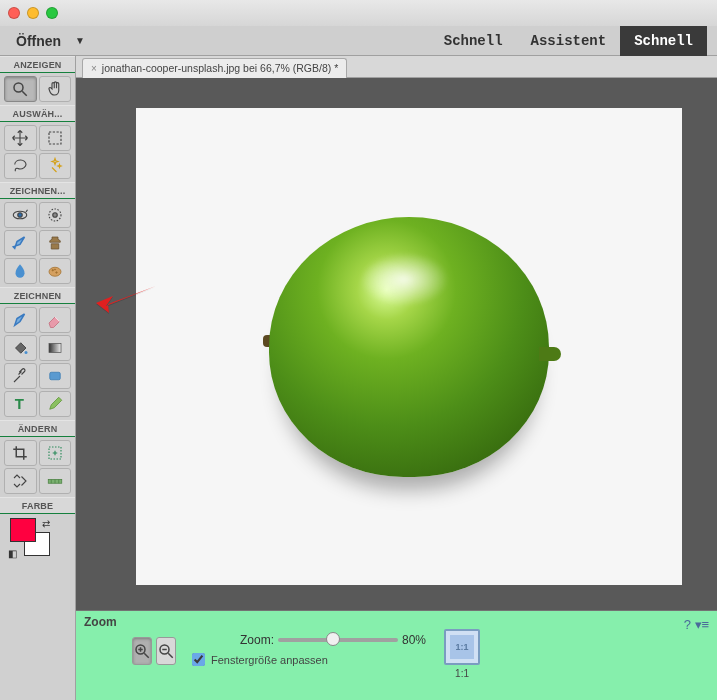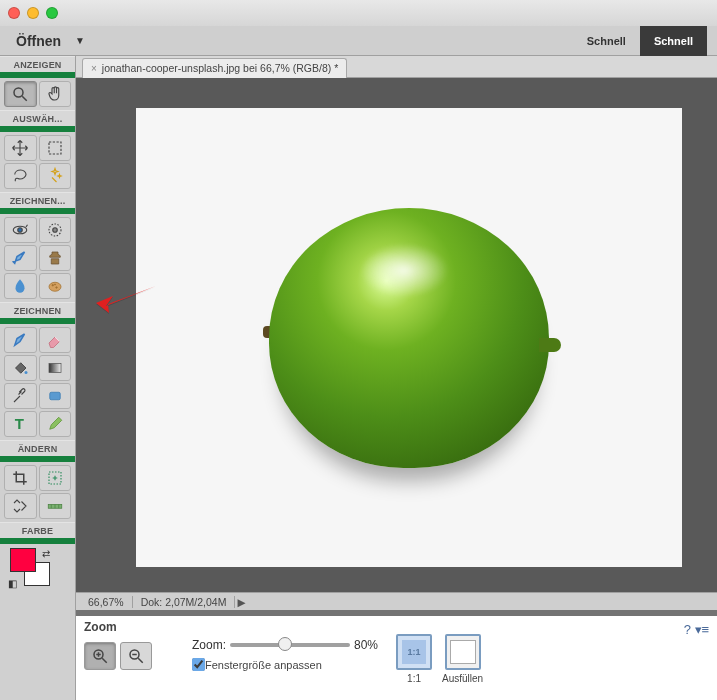--- a/index.html
+++ b/index.html
@@ -4,25 +4,25 @@
 <style>
 * { margin: 0; padding: 0; box-sizing: border-box; font-family: -apple-system, "Helvetica Neue", Arial, sans-serif; }
 body { width: 717px; height: 700px; background: #d0d0d0; overflow: hidden; font-size: 12px; color: #333; }
 .titlebar { height: 26px; background: linear-gradient(#e8e8e8,#d6d6d6); display: flex; align-items: center; padding: 0 8px; }
 .tl-btn { width: 12px; height: 12px; border-radius: 50%; margin-right: 7px; border: 1px solid rgba(0,0,0,.2); }
 .tl-red { background: #ff5f57; } .tl-yel { background: #febc2e; } .tl-grn { background: #28c840; }
 .topbar { height: 30px; background: #cfcfcf; border-bottom: 1px solid #a0a0a0; display: flex; align-items: center; padding: 0 10px 0 6px; }
 .open-btn { font-weight: bold; font-size: 14px; padding: 0 10px; cursor: pointer; }
 .open-arrow { font-size: 10px; margin-left: 4px; cursor: pointer; }
 .top-spacer { flex: 1; }
-.mode-tab { padding: 0 14px; height: 30px; display: flex; align-items: center; font-weight: bold; font-size: 11px; cursor: pointer; }
+.mode-tab { padding: 0 14px; height: 30px; display: flex; align-items: center; font-weight: bold; font-size: 14px; cursor: pointer; font-family: Liberation Mono, monospace; }
 .mode-tab.active { background: #3a3a3a; color: #fff; }
 .main { display: flex; height: calc(100% - 26px - 30px); }
 .toolpanel { width: 76px; background: #d0d0d0; border-right: 1px solid #a0a0a0; display: flex; flex-direction: column; }
-.tp-header { font-size: 9px; font-weight: bold; color: #555; text-align: center; padding: 3px 0 2px; background: #d8d8d8; border-top: 1px solid #e4e4e4; border-bottom: 6px solid #15803d; letter-spacing: .2px; }
+.tp-header { font-size: 9px; font-weight: bold; color: #555; text-align: center; padding: 3px 0 2px; background: #d8d8d8; border-top: 1px solid #e4e4e4; border-bottom: 1px solid #15803d; letter-spacing: .2px; }
 .tp-grid { display: grid; grid-template-columns: 1fr 1fr; gap: 2px; padding: 3px 4px; }
 .tp-btn { height: 26px; background: #d4d4d4; border: 1px solid #b0b0b0; border-radius: 3px; display: flex; align-items: center; justify-content: center; cursor: pointer; font-size: 16px; color: #444; position: relative; }
 .tp-btn.sel { background: #b8b8b8; border-color: #888; box-shadow: inset 0 1px 3px rgba(0,0,0,.3); }
 .tp-color { padding: 6px 8px; position: relative; height: 50px; }
 .fgsw { position: absolute; left: 10px; top: 4px; width: 26px; height: 24px; background: #ff0040; border: 1px solid #333; z-index: 2; }
 .bgsw { position: absolute; left: 24px; top: 18px; width: 26px; height: 24px; background: #fff; border: 1px solid #333; }
 .swapico { position: absolute; left: 42px; top: 4px; font-size: 10px; color: #333; }
 .defico { position: absolute; left: 8px; top: 34px; font-size: 10px; color: #333; }
 .content { flex: 1; display: flex; flex-direction: column; overflow: hidden; }
 .tabstrip { height: 22px; background: #d8d8d8; border-bottom: 1px solid #a0a0a0; display: flex; align-items: center; padding-left: 6px; }
@@ -33,29 +33,29 @@
 .lime { position: relative; width: 300px; height: 280px; }
 .lime-body { position: absolute; left: 10px; top: 10px; width: 280px; height: 260px; border-radius: 50% 50% 48% 48%; background: radial-gradient(circle at 42% 28%, #deff9d 0%, #a5d648 12%, #6eb121 28%, #4d8e18 55%, #3a7010 78%, #2d5a0a 100%); box-shadow: 0 25px 20px -12px rgba(0,0,0,.3); }
 .lime-hi { position: absolute; left: 100px; top: 45px; width: 90px; height: 55px; border-radius: 50%; background: radial-gradient(ellipse, rgba(255,255,255,.85), rgba(255,255,255,0) 70%); filter: blur(2px); }
 .lime-stem { position: absolute; left: 4px; top: 128px; width: 18px; height: 12px; background: #5d4a22; border-radius: 4px 0 0 4px; }
 .lime-tip { position: absolute; right: -2px; top: 140px; width: 22px; height: 14px; background: #4d7a15; border-radius: 0 8px 8px 0; }
 .arrow { position: absolute; left: 15px; top: 200px; z-index: 5; }
 .arrow svg { filter: drop-shadow(0 1px 0 rgba(0,0,0,.15)); }
 .statusbar { height: 18px; background: #cfcfcf; border-top: 1px solid #a0a0a0; display: flex; align-items: center; font-size: 10.5px; color: #444; padding-left: 4px; }
 .statusbar .seg { padding: 0 8px; border-right: 1px solid #a0a0a0; }
 .sb-arrow { width: 12px; text-align: center; color: #555; }
-.options { height: 90px; background: #ffffff; border-top: 6px solid #737373; padding: 4px 8px; display: flex; gap: 18px; overflow: hidden; }
+.options { height: 90px; background: #86efac; border-top: 1px solid #737373; padding: 4px 8px; display: flex; gap: 18px; overflow: hidden; }
 .opt-col { display: flex; flex-direction: column; gap: 6px; }
 .opt-title { font-size: 12px; font-weight: bold; color: #444; padding-bottom: 2px; }
-.opt-row { display: flex; align-items: center; gap: 4px; }
+.opt-row { display: flex; align-items: center; gap: 4px; margin-left: 48px; }
 .zoom-btn { width: 32px; height: 28px; border: 1px solid #999; border-radius: 3px; background: #d8d8d8; display: flex; align-items: center; justify-content: center; cursor: pointer; }
 .zoom-btn.sel { background: #b0b0b0; box-shadow: inset 0 1px 3px rgba(0,0,0,.3); }
 .slider-track { width: 120px; height: 4px; background: #a0a0a0; border-radius: 2px; position: relative; }
 .slider-thumb { position: absolute; left: 48px; top: -6px; width: 14px; height: 14px; background: #f0f0f0; border: 1px solid #888; border-radius: 50%; cursor: pointer; }
-.chk { display: flex; align-items: center; gap: 0; font-size: 11px; color: #444; }
+.chk { display: flex; align-items: center; gap: 6px; font-size: 11px; color: #444; }
 .chk input { accent-color: #6aa8e8; }
 .fitbtns { display: flex; gap: 10px; align-items: flex-start; }
 .fitbtn { display: flex; flex-direction: column; align-items: center; gap: 3px; cursor: pointer; }
 .fitbox { width: 36px; height: 36px; background: #f0f0f0; border: 2px solid #7a9cc0; border-radius: 2px; display: flex; align-items: center; justify-content: center; font-size: 9px; color: #5a7aa0; font-weight: bold; }
 .fitbox.sel { background: #a8c4e8; box-shadow: inset 0 0 0 4px #d0e0f4; }
 .fitlabel { font-size: 10px; color: #444; }
 .help-icons { margin-left: auto; display: flex; gap: 4px; align-items: flex-start; padding-top: 2px; }
 .help-icons span { font-size: 13px; color: #4a6a9a; cursor: pointer; }
 svg.ic { width: 18px; height: 18px; }
 .fitbox-inner { width: 20px; height: 24px; background: #fff; border: 1px solid #aaa; }
@@ -69,20 +69,21 @@
   <div class="tl-btn tl-red"></div>
   <div class="tl-btn tl-yel"></div>
   <div class="tl-btn tl-grn"></div>
 </div>
 
 <div class="topbar">
   <span class="open-btn">Öffnen</span>
   <span class="open-arrow">▼</span>
   <div class="top-spacer"></div>
   <div class="mode-tab">Schnell</div>
+  <div class="mode-tab">Assistent</div>
   <div class="mode-tab active">Schnell</div>
 </div>
 
 <div class="main">
   <div class="toolpanel">
     <div class="tp-header">ANZEIGEN</div>
     <div class="tp-grid">
       <div class="tp-btn sel">
           <svg class="ic" viewBox="0 0 24 24" fill="none" stroke="#444" stroke-width="2">
             <circle cx="10" cy="10" r="6"></circle>
@@ -261,25 +262,20 @@
       <div class="canvas-inner">
         <div class="lime">
           <div class="lime-stem"></div>
           <div class="lime-body"></div>
           <div class="lime-tip"></div>
           <div class="lime-hi"></div>
         </div>
       </div>
     </div>
 
-    <div class="statusbar">
-      <div class="seg">66,67%</div>
-      <div class="seg">Dok: 2,07M/2,04M</div>
-      <div class="sb-arrow">▶</div>
-    </div>
 
     <div class="options">
       <div class="opt-col" style="width:90px">
         <div class="opt-title">Zoom</div>
         <div class="opt-row">
           <div class="zoom-btn sel">
               <svg width="18" height="18" viewBox="0 0 24 24" fill="none" stroke="#444" stroke-width="2">
                 <circle cx="10" cy="10" r="6"></circle>
                 <line x1="15" y1="15" x2="21" y2="21"></line>
                 <line x1="7" y1="10" x2="13" y2="10"></line>
@@ -306,26 +302,20 @@
         <label class="chk">
           <input type="checkbox" checked="" style="">
           <span>Fenstergröße anpassen</span>
         </label>
       </div>
       <div class="fitbtns" style="padding-top:14px">
         <div class="fitbtn">
           <div class="fitbox sel">1:1</div>
           <div class="fitlabel">1:1</div>
         </div>
-        <div class="fitbtn">
-          <div class="fitbox">
-              <div class="fitbox-inner" style="width:26px"></div>
-            </div>
-          <div class="fitlabel">Ausfüllen</div>
-        </div>
       </div>
       <div class="help-icons">
         <span>?</span>
         <span>▾≡</span>
       </div>
     </div>
   </div>
 </div>
 
 </body></html>

